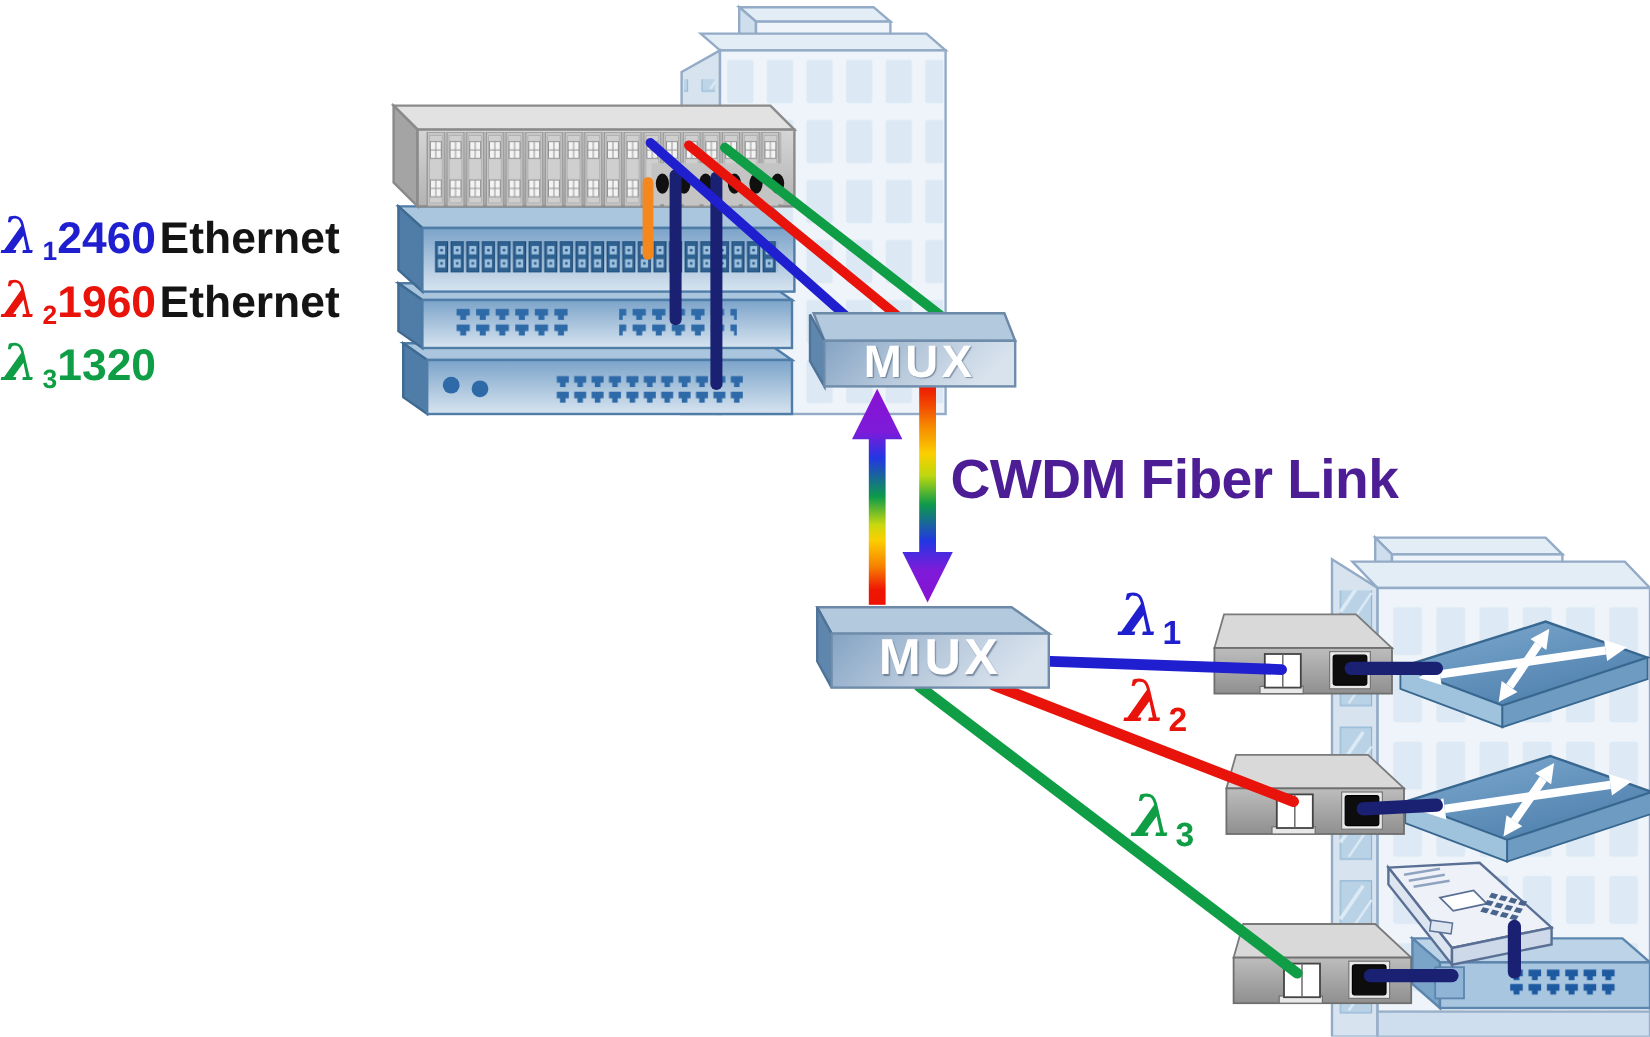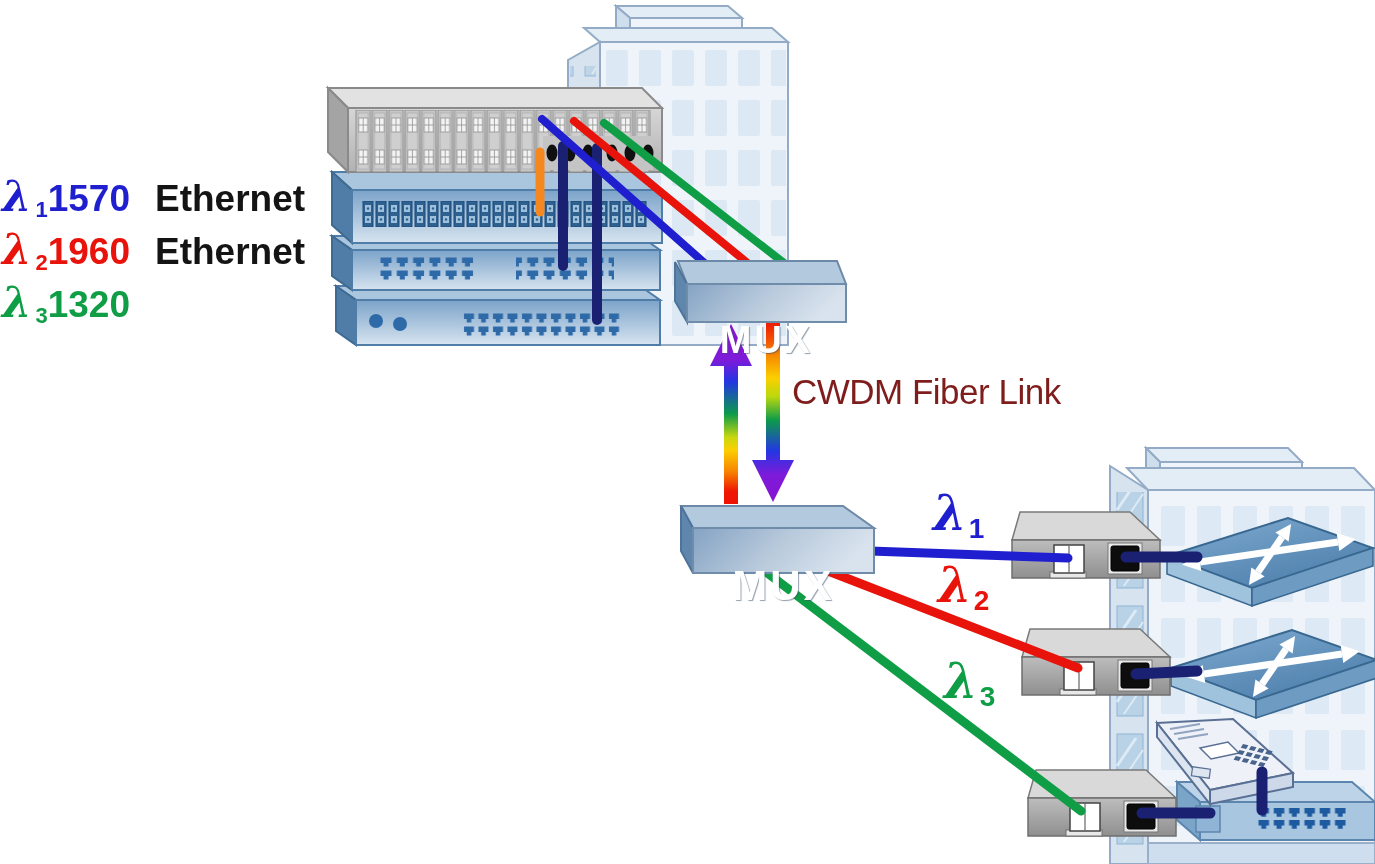--- a/index.html
+++ b/index.html
@@ -6,26 +6,26 @@
   #stage{position:relative;width:1375px;height:864px;background:#ffffff;overflow:hidden;
          font-family:"Liberation Sans", sans-serif;}
   #diagram-svg{position:absolute;left:0;top:0;}
   .abs{position:absolute;}
   
   #legend{left:2px;top:176px;}
   .legend-row{height:53px;display:flex;align-items:baseline;white-space:nowrap;}
   .lgl{font-family:"DejaVu Serif",serif;font-style:italic;font-weight:700;font-size:42px;line-height:1;}
   .lgs{font-weight:700;font-size:22px;transform:translateY(6px);margin-left:4px;line-height:1;}
   .lgw{font-weight:700;font-size:37px;line-height:1;}
-  .lgt{font-weight:700;font-size:37px;color:#141414;margin-left:25px;line-height:1;}
+  .lgt{font-weight:700;font-size:37px;color:#141414;margin-left:3px;line-height:1;}
   
-  #cwdm-label{left:792px;top:372px;font-weight:400;font-size:35px;color:#7f1d1d;letter-spacing:-0.5px;}
+  #cwdm-label{left:792px;top:372px;font-weight:700;font-size:46px;color:#4c1d95;letter-spacing:-0.5px;}
   
   .mux-label{color:#fff;font-weight:700;text-align:center;letter-spacing:3px;
-             text-shadow:1px 1px 1px rgba(60,80,105,.55);margin-top:38px;}
+             text-shadow:1px 1px 1px rgba(60,80,105,.55);}
   #mux-top-label{left:687px;top:281px;width:159px;font-size:38px;line-height:42px;}
   #mux-bottom-label{left:693px;top:524px;width:181px;font-size:42px;line-height:48px;}
   
   .wtag{display:flex;align-items:baseline;white-space:nowrap;}
   .wtag .gl{font-family:"DejaVu Serif",serif;font-style:italic;font-weight:700;font-size:48px;line-height:1;}
   .wtag .gs{font-weight:700;font-size:28px;transform:translateY(8px);margin-left:2px;line-height:1;}
   #wtag-1{left:933px;top:489px;}
   #wtag-2{left:938px;top:561px;}
   #wtag-3{left:944px;top:657px;}
   .c-l1{color:var(--lambda1,#1f1fd0);} .c-l2{color:var(--lambda2,#e8130b);} .c-l3{color:var(--lambda3,#0f9e45);}
@@ -305,21 +305,21 @@
     <line x1="1136" y1="674" x2="1197" y2="671" stroke-width="11"></line>
     <line x1="1142" y1="813" x2="1210" y2="813" stroke-width="11"></line>
     <line x1="1262" y1="772" x2="1262" y2="810" stroke-width="11"></line>
   </g>
 </svg>
 
   <div id="legend" class="abs">
     <div class="legend-row">
       <span class="lgl c-l1">λ</span>
         <span class="lgs c-l1">1</span>
-        <span class="lgw c-l1">1570</span>
+        <span class="lgw c-l1">2460</span>
         <span class="lgt">Ethernet</span>
     </div>
     <div class="legend-row">
       <span class="lgl c-l2">λ</span>
         <span class="lgs c-l2">2</span>
         <span class="lgw c-l2">1960</span>
         <span class="lgt">Ethernet</span>
     </div>
     <div class="legend-row">
       <span class="lgl c-l3">λ</span>

